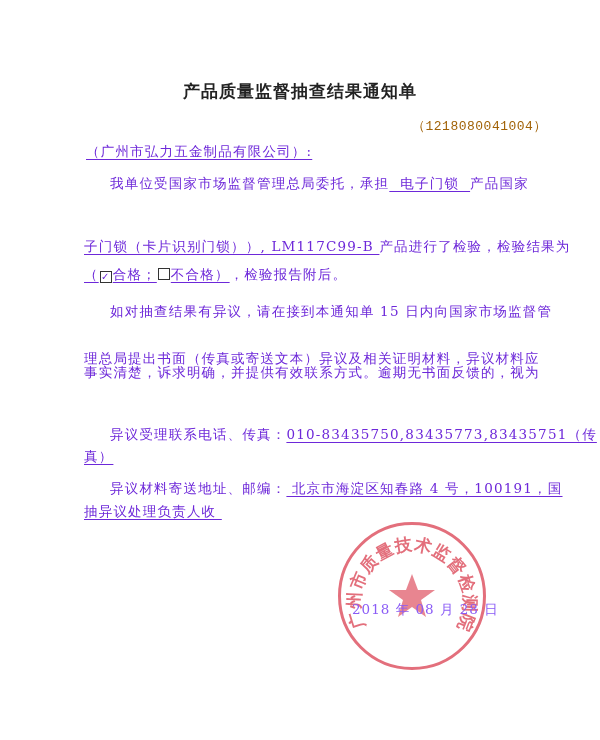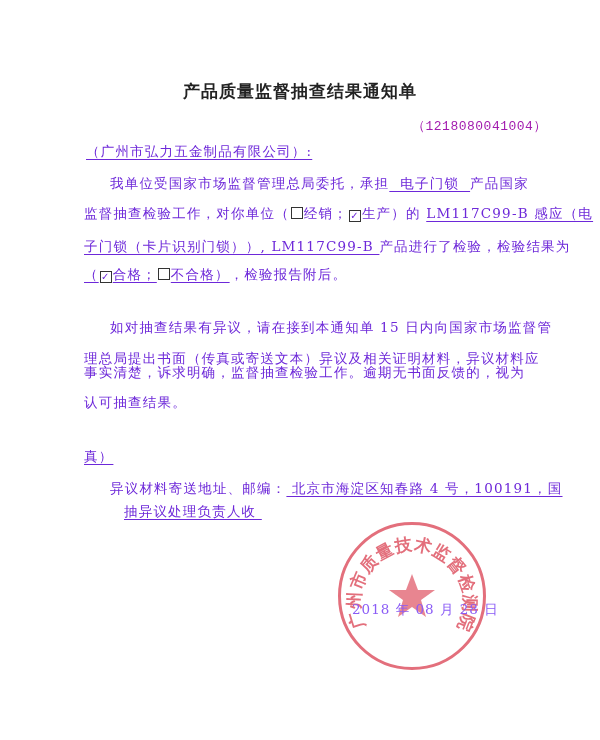--- a/index.html
+++ b/index.html
@@ -31,21 +31,21 @@
     font-weight: bold;
     letter-spacing: 1px;
     color: #222;
   }
   .doc-number {
     position: absolute;
     top: 117px;
     left: 412px;
     font-size: 13px;
     letter-spacing: 0.5px;
-    color: #a21caf;
+    color: #a16207;
     font-family: "Liberation Mono", "DejaVu Sans Mono", monospace;
     text-align: center;
   }
   .line {
     position: absolute;
     left: 84px;
     font-size: 13.5px;
     white-space: nowrap;
     color: #6d28d9;
     letter-spacing: 1.2px;
@@ -110,43 +110,42 @@
   <div class="title">产品质量监督抽查结果通知单</div>
 
   <div class="doc-number">（1218080041004）</div>
 
   <div class="line u" style="top:143px; left:86px;">（广州市弘力五金制品有限公司）:</div>
 
   <div class="line" style="top:175px; left:110px;">
     <span>我单位受国家市场监督管理总局委托，承担</span><span class="u" style="white-space:pre;">  电子门锁  </span><span>产品国家</span>
   </div>
 
-  <div class="line" style="top:205px;">
-    <span>监督抽查检验工作，对你单位（</span><span class="cb"></span><span>经销；</span><span class="cb">✓</span><span>生产</span><span>）的 </span><span class="u">LM117C99-B 感应（电</span>
-  </div>
 
   <div class="line" style="top:238px;">
     <span class="u" style="white-space:pre;">子门锁（卡片识别门锁））, LM117C99-B </span><span>产品进行了检验，检验结果为</span>
   </div>
 
   <div class="line" style="top:266px;">
     <span class="u"><span>（</span><span class="cb">✓</span><span>合格；</span><span class="cb"></span><span>不合格）</span></span><span>，检验报告附后。</span>
   </div>
 
-  <div class="line" style="top:303px; left:110px;margin-top:16px;">如对抽查结果有异议，请在接到本通知单 15 日内向国家市场监督管</div>
+  <div class="line" style="top:303px; left:110px;">如对抽查结果有异议，请在接到本通知单 15 日内向国家市场监督管</div>
   <div class="line" style="top:334px;margin-top:16px;">理总局提出书面（传真或寄送文本）异议及相关证明材料，异议材料应</div>
-  <div class="line" style="top:364px;">事实清楚，诉求明确，监督抽查检验工作。逾期无书面反馈的，视为</div>
-  <div class="line" style="top:394px;">认可抽查结果。</div>
+  <div class="line" style="top:364px;">事实清楚，诉求明确，并提供有效联系方式。逾期无书面反馈的，视为</div>
 
+  <div class="line" style="top:426px; left:110px;">
+    <span>异议受理联系电话、传真：</span><span class="u">010-83435750,83435773,83435751（传</span>
+  </div>
   <div class="line u" style="top:448px;">真）</div>
 
   <div class="line" style="top:480px; left:110px;">
     <span>异议材料寄送地址、邮编：</span><span class="u" style="white-space:pre;"> 北京市海淀区知春路 4 号，100191，国</span>
   </div>
-  <div class="line u" style="top:503px; white-space:pre;margin-left:40px;">抽异议处理负责人收 </div>
+  <div class="line u" style="top:503px; white-space:pre;">抽异议处理负责人收 </div>
 
   <div class="stamp">
     <svg width="148" height="148" viewBox="0 0 148 148">
       <defs>
         <path id="ringPath" d="M 30,108 A 52,52 0 1,1 118,108"></path>
       </defs>
       <text font-size="17" font-weight="bold" fill="#e0606e" letter-spacing="1" font-family="DejaVu Sans, sans-serif">
         <textPath href="#ringPath" startOffset="2%">广州市质量技术监督检测院</textPath>
       </text>
       <polygon points="74,52 80,68 97,68 83,78 88,95 74,85 60,95 65,78 51,68 68,68" fill="#e0606e" opacity="0.85"></polygon>

